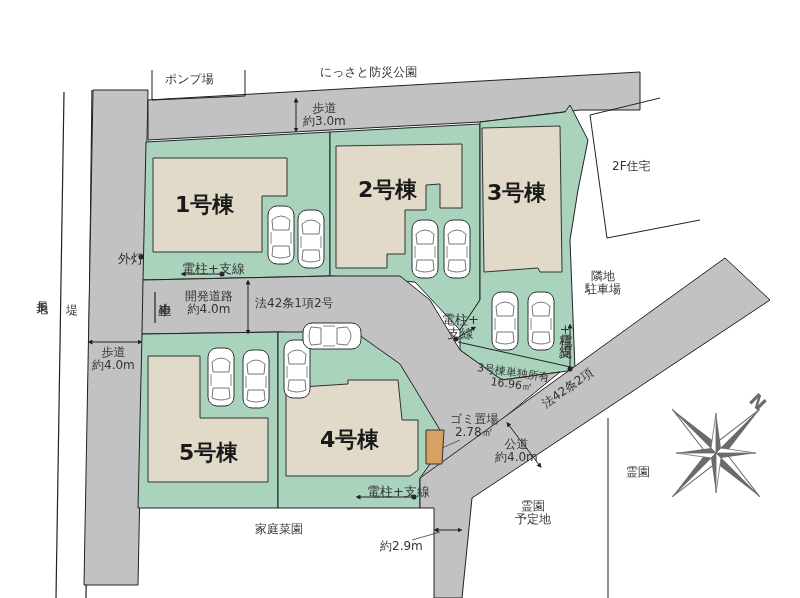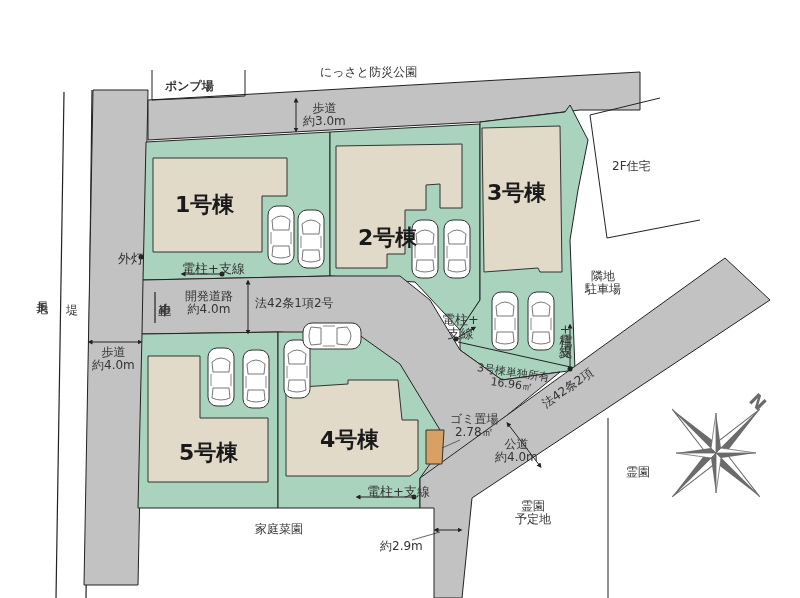--- a/index.html
+++ b/index.html
@@ -111,21 +111,21 @@
       <polygon points="0,40 -5,5 0,0" fill="#6b6b6b"></polygon>
       <polygon points="0,40 5,5 0,0" fill="#ffffff" stroke="#6b6b6b" stroke-width="0.8"></polygon>
       <polygon points="40,0 5,5 0,0" fill="#6b6b6b"></polygon>
       <polygon points="40,0 5,-5 0,0" fill="#ffffff" stroke="#6b6b6b" stroke-width="0.8"></polygon>
       <polygon points="-40,0 -5,-5 0,0" fill="#6b6b6b"></polygon>
       <polygon points="-40,0 -5,5 0,0" fill="#ffffff" stroke="#6b6b6b" stroke-width="0.8"></polygon>
     </g>
   </g>
 </svg>
 
-<div class="lbl md" style="left:165px;top:80px;font-weight:bold;">ポンプ場</div>
+<div class="lbl md" style="left:165px;top:73px;">ポンプ場</div>
 <div class="lbl md" style="left:320px;top:66px;">にっさと防災公園</div>
 <div class="lbl md" style="left:612px;top:160px;">2F住宅</div>
 <div class="lbl md c" style="left:585px;top:270px;">
   <div>隣地</div>
     <div>駐車場</div>
 </div>
 <div class="lbl md" style="left:626px;top:466px;">霊園</div>
 <div class="lbl md c" style="left:515px;top:500px;">
   <div>霊園</div>
     <div>予定地</div>
@@ -149,21 +149,21 @@
 <div class="lbl md" style="left:255px;top:297px;">法42条1項2号</div>
 <div class="lbl sm vert" style="left:157px;top:293px;">車止め</div>
 <div class="lbl md c" style="left:478px;top:438px;margin-left:17px;">
   <div>公道</div>
     <div>約4.0m</div>
 </div>
 <div class="lbl md" style="left:540px;top:400px;transform:rotate(-35deg);transform-origin:left top;">法42条2項</div>
 <div class="lbl md" style="left:380px;top:540px;">約2.9m</div>
 
 <div class="bld" style="left:175px;top:190px;">1号棟</div>
-<div class="bld" style="left:358px;top:175px;margin-top:48px;">2号棟</div>
+<div class="bld" style="left:358px;top:175px;">2号棟</div>
 <div class="bld" style="left:487px;top:178px;">3号棟</div>
 <div class="bld" style="left:320px;top:425px;">4号棟</div>
 <div class="bld" style="left:179px;top:438px;">5号棟</div>
 
 <div class="lbl sm" style="left:118px;top:252px;">外灯</div>
 <div class="lbl sm" style="left:182px;top:262px;">電柱+支線</div>
 <div class="lbl sm c" style="left:442px;top:313px;">
   <div>電柱+</div>
     <div>支線</div>
 </div>

